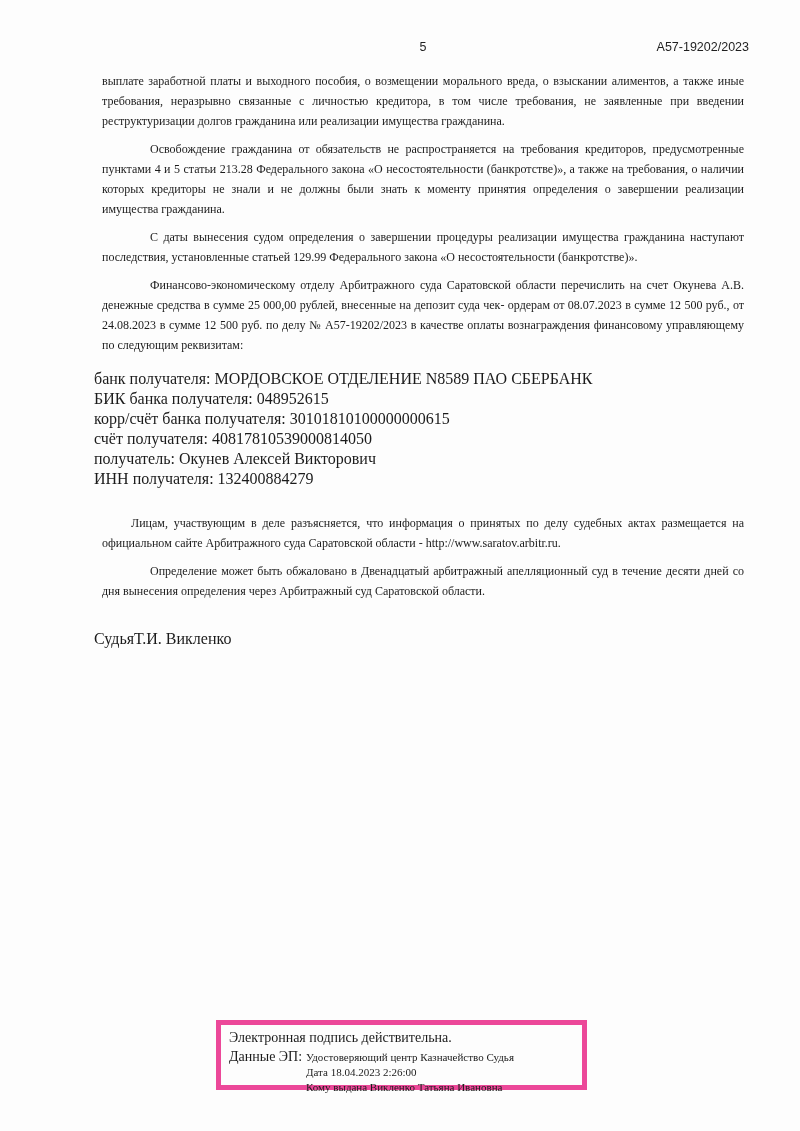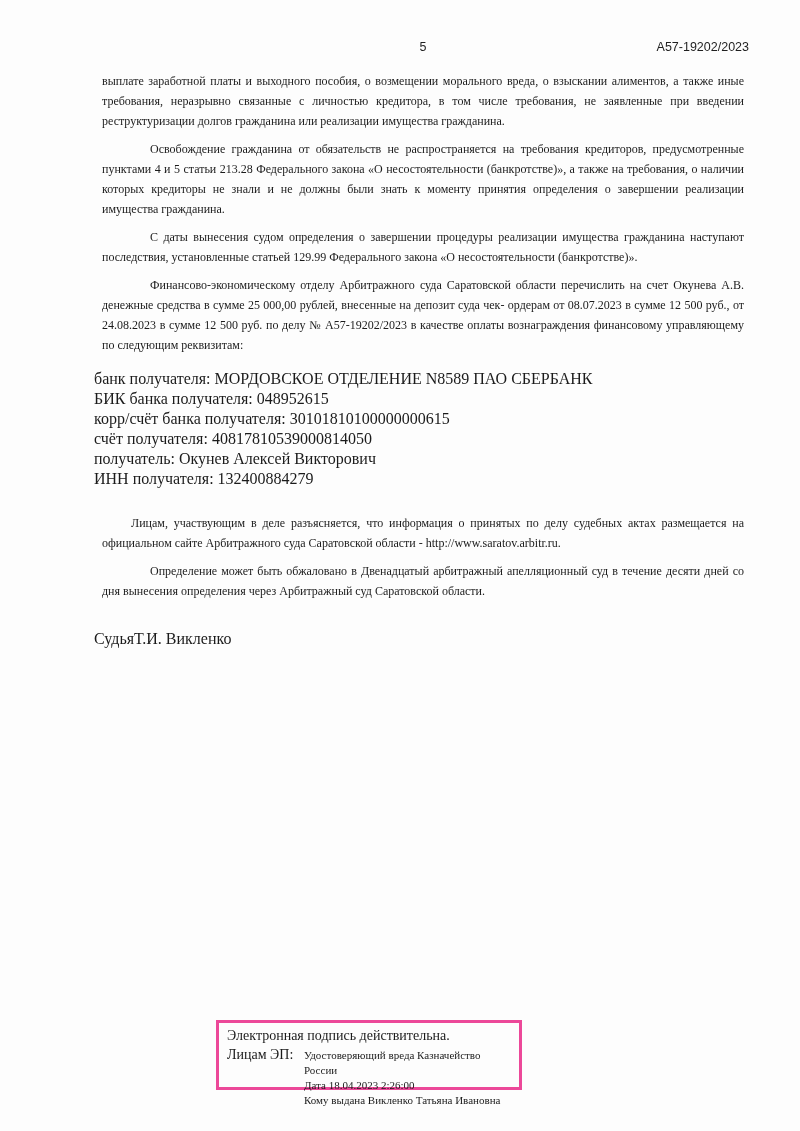--- a/index.html
+++ b/index.html
@@ -43,24 +43,24 @@
     display: flex;
     margin-top: 28px;
     padding-right: 24px;
     font-size: 16px;
     line-height: 20px;
   }
   .stamp {
     position: absolute;
     left: 216px;
     top: 1020px;
-    width: 306px;
+    width: 371px;
     height: 70px;
     box-sizing: border-box;
-    border: 3px solid #ec4899;
+    border: 5px solid #ec4899;
     background: #fdfdfd;
     padding: 4px 8px 0 8px;
   }
   .stamp-line1 { font-size: 14px; line-height: 17px; }
   .stamp-row { display: flex; margin-top: 3px; }
   .stamp-label { flex: none; width: 77px; font-size: 14px; line-height: 16px; }
   .stamp-details { font-size: 11px; line-height: 15px; padding-top: 1px; }
 </style>
 </head>
 <body>
@@ -90,22 +90,22 @@
   <p class="para indent-normal">Определение может быть обжаловано в Двенадцатый арбитражный апелляционный суд в течение десяти дней со дня вынесения определения через Арбитражный суд Саратовской области.</p>
 
   <div class="judge-row">
     <span>Судья</span>
     <span>Т.И. Викленко</span>
   </div>
 
   <div class="stamp">
     <div class="stamp-line1">Электронная подпись действительна.</div>
     <div class="stamp-row">
-      <div class="stamp-label">Лицам ЭП:</div>
+      <div class="stamp-label">Данные ЭП:</div>
       <div class="stamp-details">
-        <div>Удостоверяющий вреда Казначейство России</div>
+        <div>Удостоверяющий центр Казначейство Судья</div>
         <div>Дата 18.04.2023 2:26:00</div>
         <div>Кому выдана Викленко Татьяна Ивановна</div>
       </div>
     </div>
   </div>
 
 </div>
 
 </body></html>

